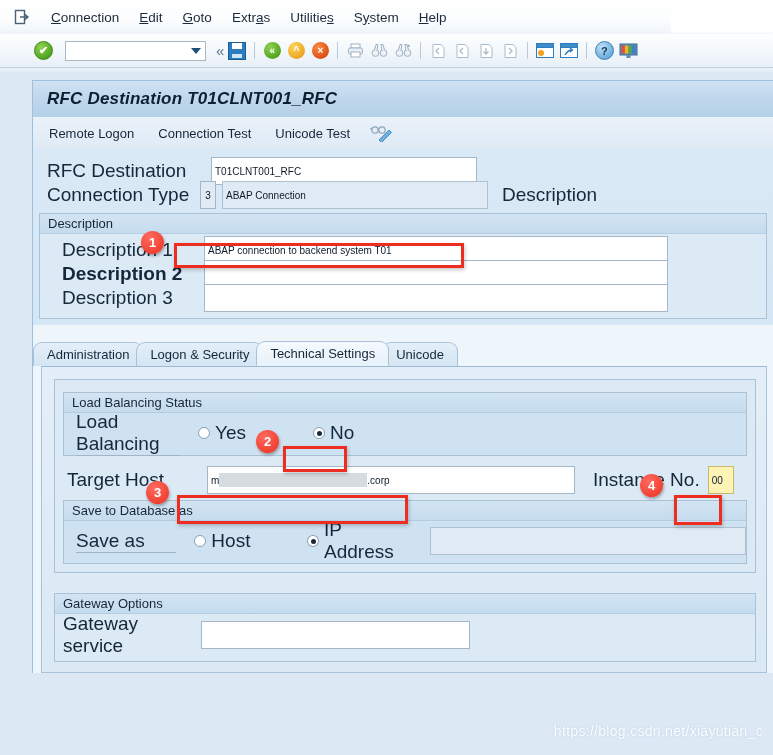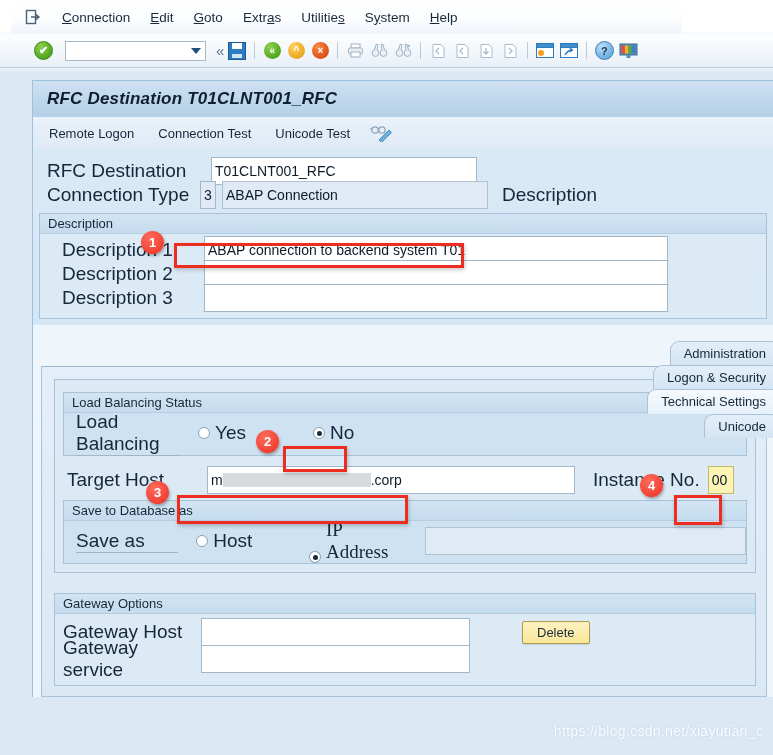--- a/index.html
+++ b/index.html
@@ -11,21 +11,21 @@
   }
   #app {
     position: relative;
     width: 773px; height: 755px;
     background: linear-gradient(180deg,#ffffff 0%,#ffffff 32px,#f4f8fc 33px,#e8f0f8 70px,#dce9f5 72px);
     overflow: hidden;
   }
 
   
   .menubar {
-    position: absolute; left:11px; top:0; width:671px; height:34px;
+    position: absolute; left:0; top:0; width:671px; height:34px;
     background: linear-gradient(180deg,#ffffff 0%,#fbfdfe 60%,#eef4fa 100%);
     border-bottom: 1px solid #c8d8e8;
     display: flex; align-items: center;
   }
   .menu-sysicon {
     margin-left: 14px; margin-right: 10px;
     width: 17px; height: 16px;
     display: flex; align-items:center; justify-content:center;
   }
   .menu-item {
@@ -104,36 +104,36 @@
   
   .panel {
     background: linear-gradient(180deg,#dae9f6 0%,#d5e6f4 100%);
     border-left: 1px solid #9fc0dc;
     padding: 10px 0 0 0;
   }
   .row { display:flex; align-items:center; height:24px; }
   .lbl { font-size:19px; color:#16273a; }
   .inp {
     background:#fff; border:1px solid #a3b7c9; height:28px; box-sizing:border-box;
-    font-size:14px; color:#0d1b28; padding:0 3px; display:flex; align-items:center;
+    font-size:10px; color:#0d1b28; padding:0 3px; display:flex; align-items:center;
     font-family:"Liberation Sans",sans-serif;
   }
   .inp.ro { background:#dfeaf4; border:1px solid #b0c2d2; }
   .inp.tiny { width:16px; justify-content:center; background:#dfeaf4; }
 
   
   .gbox { border:1px solid #a9c2d8; background:#dceaf6; }
   .gbox-title {
     background: linear-gradient(180deg,#d2e4f2 0%,#c5dcee 100%);
     border-bottom: 1px solid #b4cde2;
     font-size: 13px; color:#16273a; padding: 2px 8px;
   }
 
   
-  .tabstrip { display:flex; align-items:flex-end; height:25px; margin-left:0;flex-direction:column; }
+  .tabstrip { display:flex; align-items:flex-end; height:25px; margin-left:0; }
   .tab {
     font-size:13px; color:#16273a; padding: 4px 13px 4px 13px;
     background: linear-gradient(180deg,#e4eff8 0%,#d4e5f3 100%);
     border:1px solid #a9c2d8; border-bottom:none;
     border-radius: 9px 9px 0 0;
     margin-right:-7px; position:relative;
     transform: skewX(0deg);
     cursor:default; white-space:nowrap;
   }
   .tab.active {
@@ -337,21 +337,21 @@
         <div class="lbl" style="margin-left:14px;">Description</div>
       </div>
 
       <div class="gbox" style="margin:6px 6px 0 6px; position:relative;">
         <div class="gbox-title">Description</div>
         <div style="padding:4px 0 8px 0;">
           <div class="row" style="margin-left:22px;">
             <div class="lbl" style="width:142px;">Description 1</div>
             <div class="inp" style="width:464px;">ABAP connection to backend system T01</div>
           </div>
-          <div class="row" style="margin-left:22px;">
+          <div class="row" style="margin-left:22px;font-weight:bold;">
             <div class="lbl" style="width:142px;">Description 2</div>
             <div class="inp" style="width:464px;"></div>
           </div>
           <div class="row" style="margin-left:22px;">
             <div class="lbl" style="width:142px;">Description 3</div>
             <div class="inp" style="width:464px;"></div>
           </div>
         </div>
       </div>
     </div>
@@ -399,40 +399,35 @@
             </div>
 
             <div class="gbox" style="background:#cfe2f1;">
               <div class="gbox-title">Save to Database as</div>
               <div class="row" style="margin:8px 0 10px 12px;">
                 <div class="lbl" style="width:104px;border-bottom:1px solid #9fb5c8;">Save as</div>
                 <div style="display:flex;align-items:center;margin-left:18px;">
                   <span class="radio"></span>
                   <span class="lbl" style="margin-left:5px;">Host</span>
                 </div>
-                <div style="display:flex;align-items:flex-end;margin-left:57px;font-family:Liberation Serif, serif;">
+                <div style="display:flex;align-items:center;margin-left:57px;">
                   <span class="radio on">
                       <span class="dot"></span>
                     </span>
                   <span class="lbl" style="margin-left:5px;">IP Address</span>
                 </div>
                 <div class="inp ro" style="width:327px;margin-left:18px;"></div>
               </div>
             </div>
           </div>
         </div>
 
         <div class="gbox" style="margin:20px 10px 0 12px;">
           <div class="gbox-title">Gateway Options</div>
           <div style="padding:6px 0 14px 0;">
-            <div class="row" style="margin-left:8px;">
-              <div class="lbl" style="width:138px;">Gateway Host</div>
-              <div class="inp" style="width:269px;"></div>
-              <button class="btn" style="margin-left:52px;">Delete</button>
-            </div>
             <div class="row" style="margin-left:8px;margin-top:3px;">
               <div class="lbl" style="width:138px;">Gateway service</div>
               <div class="inp" style="width:269px;"></div>
             </div>
           </div>
         </div>
 
       </div>
     </div>
   </div>

